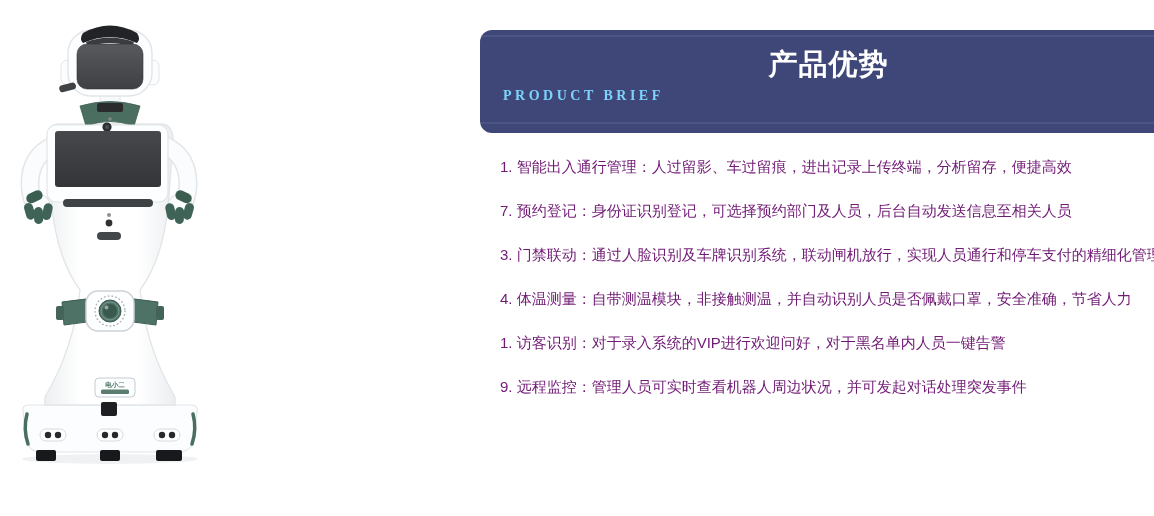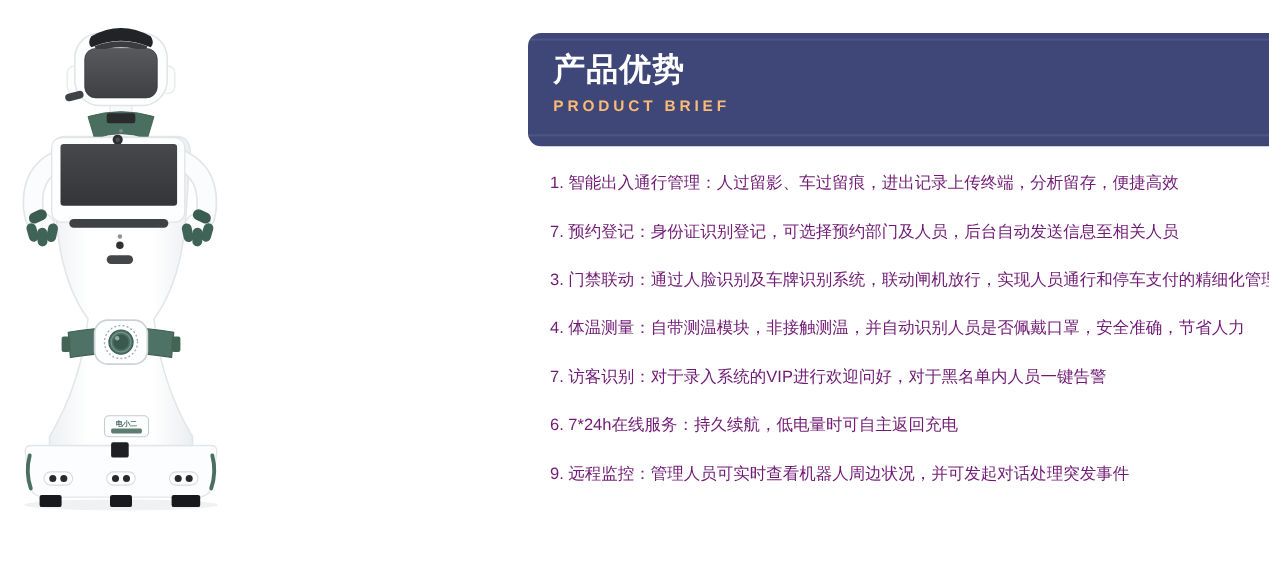--- a/index.html
+++ b/index.html
@@ -15,24 +15,24 @@
   
   .banner {
     position:absolute; left:480px; top:30px; width:674px; height:103px;
     background:#3f4778; border-radius:12px 0 0 12px;
     padding:19px 0 0 23px;
   }
   .banner-line { position:absolute; left:0; right:0; height:2px; background:rgba(255,255,255,0.07); }
   .banner-line.top { top:5px; }
   .banner-line.bottom { bottom:9px; }
   .banner h1 {
-    color:#ffffff; font-size:29px; font-weight:bold; letter-spacing:1px; line-height:1.05;
+    color:#ffffff; font-size:29px; font-weight:bold; letter-spacing:1px; line-height:1.05;text-align:center;
   }
   .banner .subtitle {
-    margin-top:9px; color:#fdba74; font-size:14px; font-weight:bold; letter-spacing:3.5px;
+    margin-top:9px; color:#7dd3fc; font-size:14px; font-weight:bold; letter-spacing:3.5px;font-family:Liberation Serif, serif;
   }
   
   .features {
     position:absolute; left:500px; top:159px; width:648px; list-style:none;
   }
   .features li {
     color:#701a75; font-size:15px; line-height:16px; margin-bottom:28px;
     white-space:nowrap;
   }
 </style>
@@ -164,18 +164,17 @@
     <h1>产品优势</h1>
     <div class="subtitle">PRODUCT BRIEF</div>
     <div class="banner-line bottom"></div>
   </div>
 
   <ul class="features">
     <li>1. 智能出入通行管理：人过留影、车过留痕，进出记录上传终端，分析留存，便捷高效</li>
     <li>7. 预约登记：身份证识别登记，可选择预约部门及人员，后台自动发送信息至相关人员</li>
     <li>3. 门禁联动：通过人脸识别及车牌识别系统，联动闸机放行，实现人员通行和停车支付的精细化管理</li>
     <li>4. 体温测量：自带测温模块，非接触测温，并自动识别人员是否佩戴口罩，安全准确，节省人力</li>
-    <li>7. 访客识别：对于录入系统的VIP进行欢迎问好，对于黑名单内人员一键告警</li>
-    <li>6. 7*24h在线服务：持久续航，低电量时可自主返回充电</li>
+    <li>1. 访客识别：对于录入系统的VIP进行欢迎问好，对于黑名单内人员一键告警</li>
     <li>9. 远程监控：管理人员可实时查看机器人周边状况，并可发起对话处理突发事件</li>
   </ul>
 
 </div>
 
 </body></html>

